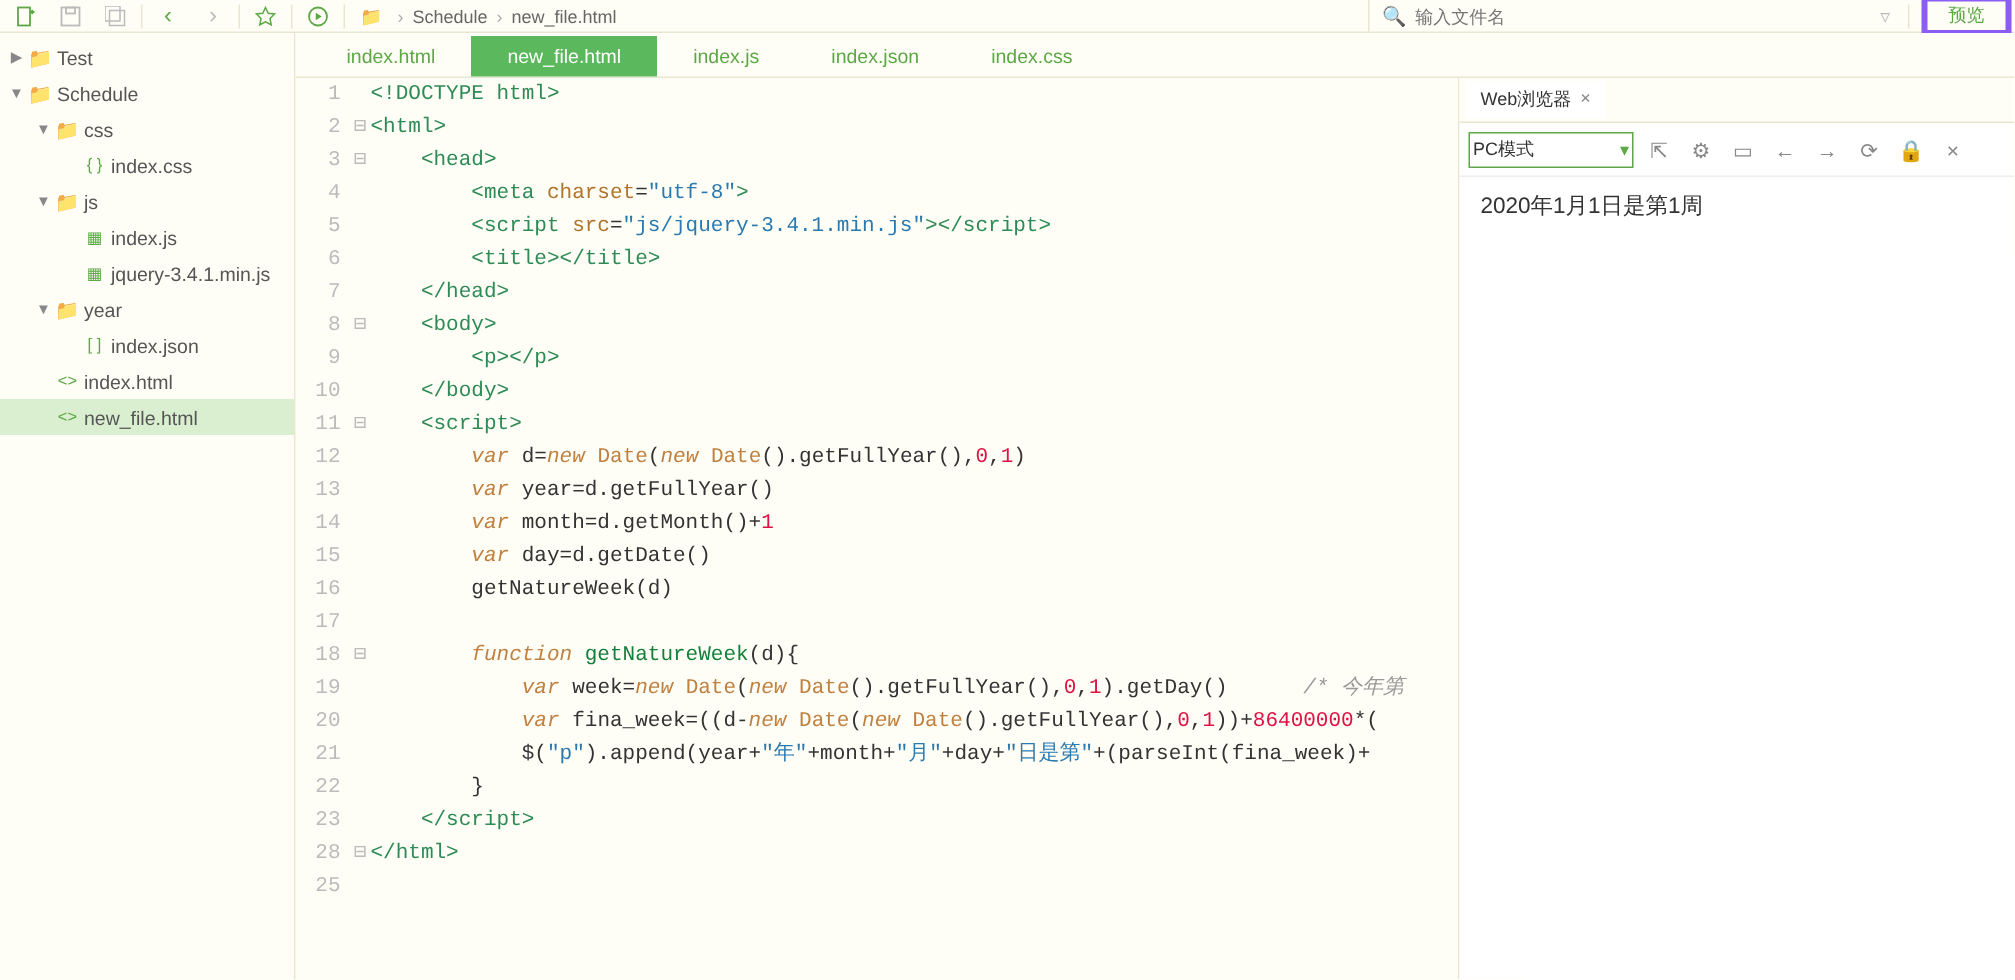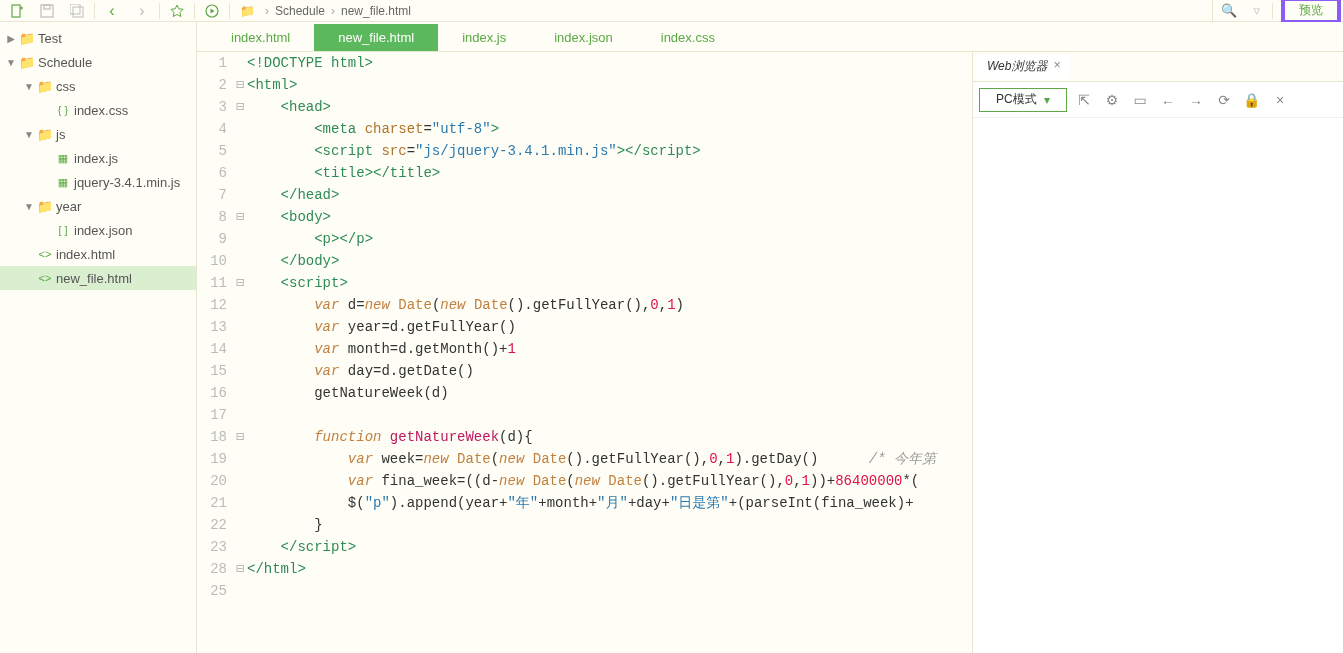--- a/index.html
+++ b/index.html
@@ -28,28 +28,28 @@
 .editor { flex: 1; display: flex; font-family: Consolas, "Courier New", monospace; font-size: 14px; line-height: 22px; overflow: auto; background: #fffef6; border-right: 1px solid #e8e5d0; }
 .gutter { width: 36px; text-align: right; color: #bbb; padding-right: 6px; user-select: none; }
 .fold-col { width: 14px; color: #bbb; text-align: center; user-select: none; }
 .code { flex: 1; white-space: pre; color: #333; }
 .c-tag { color: #2e8b57; }
 .c-attr { color: #b0742a; }
 .c-str { color: #2a7ab0; }
 .c-kw { color: #c08040; font-style: italic; }
 .c-type { color: #c08040; }
 .c-num { color: #d14; }
-.c-fn { color: #be185d; }
+.c-fn { color: #15803d; }
 .c-cmt { color: #999; font-style: italic; }
 .browser-panel { width: 370px; background: #fff; display: flex; flex-direction: column; }
 .browser-tab-bar { height: 30px; display: flex; align-items: center; background: #fffef6; border-bottom: 1px solid #e8e5d0; padding: 0 4px; }
-.browser-tab { padding: 4px 10px; background: #fff; font-size: 12px; display: flex; align-items: flex-start; gap: 6px; font-style: italic; }
+.browser-tab { padding: 4px 10px; background: #fff; font-size: 12px; display: flex; align-items: flex-start; gap: 6px; }
 .close-x { color: #888; cursor: pointer; }
 .browser-toolbar { height: 36px; display: flex; align-items: center; padding: 0 6px; gap: 6px; border-bottom: 1px solid #eee; }
-.mode-select { border: 1px solid #5ba845; height: 24px; width: 88px; display: flex; align-items: center; justify-content: space-between; padding: 0 16px; font-size: 12px; color: #333; cursor: pointer; }
+.mode-select { border: 1px solid #5ba845; height: 24px; width: 110px; display: flex; align-items: center; justify-content: space-between; padding: 0 2px; font-size: 12px; color: #333; cursor: pointer; }
 .browser-tool-btn { width: 22px; height: 22px; display: flex; align-items: center; justify-content: center; color: #888; cursor: pointer; font-size: 14px; }
 .browser-content { flex: 1; padding: 10px 14px; font-size: 15px; color: #333; }
 svg { display: block; }
 </style>
 </head>
 <body>
 
 <div class="toolbar">
   <div class="toolbar-btn">
       <svg width="14" height="14" viewBox="0 0 14 14">
@@ -88,20 +88,21 @@
   <div class="toolbar-sep"></div>
   <div class="breadcrumb">
     <span style="color:#d4a94e;margin-right:4px;">📁</span>
     <span class="sep">›</span>
     <span>Schedule</span>
     <span class="sep">›</span>
     <span>new_file.html</span>
   </div>
   <div class="search-box">
     <span style="color:#5ba845;margin-right:6px;">🔍</span>
+    <input placeholder="输入文件名" style="">
     <span style="color:#bbb;margin:0 10px;">▿</span>
     <div class="toolbar-sep"></div>
     <span class="preview-btn">预览</span>
   </div>
 </div>
 
 <div class="main">
   <div class="sidebar" id="tree">
       <div class="tree-item" style="padding-left: 4px;">
         <span class="tree-chevron">▶</span>
@@ -261,16 +262,19 @@
           </div>
           <div class="browser-tool-btn">⇱</div>
           <div class="browser-tool-btn">⚙</div>
           <div class="browser-tool-btn">▭</div>
           <div class="browser-tool-btn">←</div>
           <div class="browser-tool-btn">→</div>
           <div class="browser-tool-btn">⟳</div>
           <div class="browser-tool-btn">🔒</div>
           <div class="browser-tool-btn">×</div>
         </div>
+        <div class="browser-content">
+          <span>2020年1月1日是第1周</span>
+        </div>
       </div>
     </div>
   </div>
 </div>
 
 </body></html>

